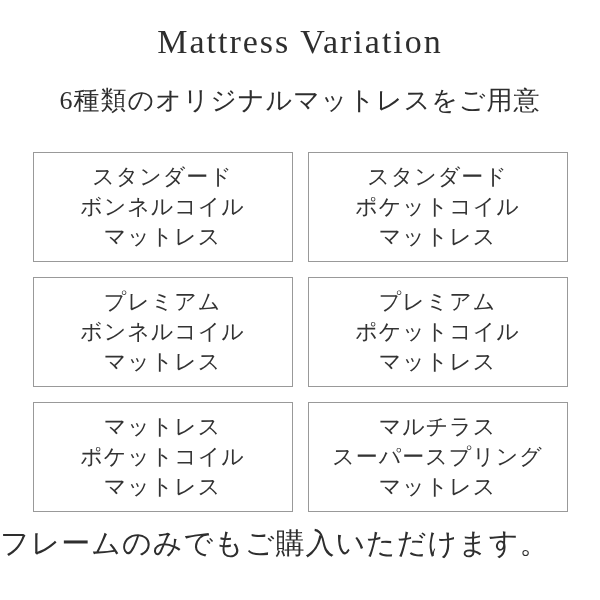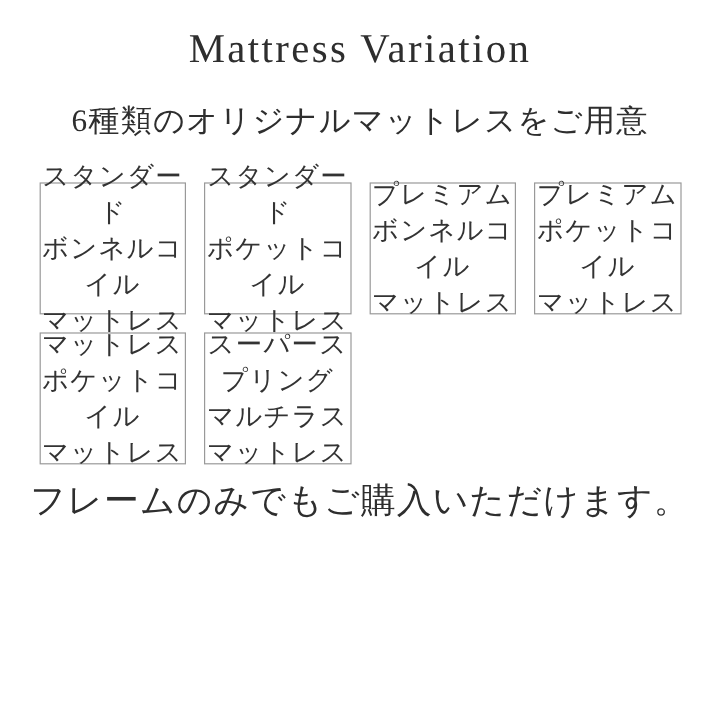--- a/index.html
+++ b/index.html
@@ -30,21 +30,21 @@
     font-weight: 400;
     letter-spacing: 1px;
     line-height: 31px;
     margin-top: 24px;
     color: #2e2e2e;
   }
   .grid {
     width: 535px;
     margin: 36px auto 0;
     display: grid;
-    grid-template-columns: 1fr 1fr 1fr 1fr;
+    grid-template-columns: 1fr 1fr;
     column-gap: 10px;
     row-gap: 18px;
     gap: 15px;
   }
   .card {
     height: 110px;
     border: 1px solid #999999;
     background: #ffffff;
     display: flex;
     flex-direction: column;
@@ -52,21 +52,20 @@
     align-items: center;
     font-family: "Liberation Sans", "DejaVu Sans", sans-serif;
     font-size: 22px;
     letter-spacing: 1px;
     line-height: 30px;
     color: #333333;
     text-align: center;
   }
   .card-line { display: block; }
   .footer {
-    text-align: center;
     font-size: 29px;
     font-weight: 400;
     letter-spacing: 1px;
     line-height: 33px;
     margin-top: 15px;
     color: #2e2e2e;
   }
 </style>
 </head>
 <body>
@@ -103,22 +102,22 @@
       <span class="card-line">マットレス</span>
     </div>
 
     <div class="card">
       <span class="card-line">マットレス</span>
       <span class="card-line">ポケットコイル</span>
       <span class="card-line">マットレス</span>
     </div>
 
     <div class="card">
+      <span class="card-line">マルチラス</span>
       <span class="card-line">スーパースプリング</span>
-      <span class="card-line">マルチラス</span>
       <span class="card-line">マットレス</span>
     </div>
 
   </div>
 
   <p class="footer">フレームのみでもご購入いただけます。</p>
 
 </div>
 
 </body></html>

